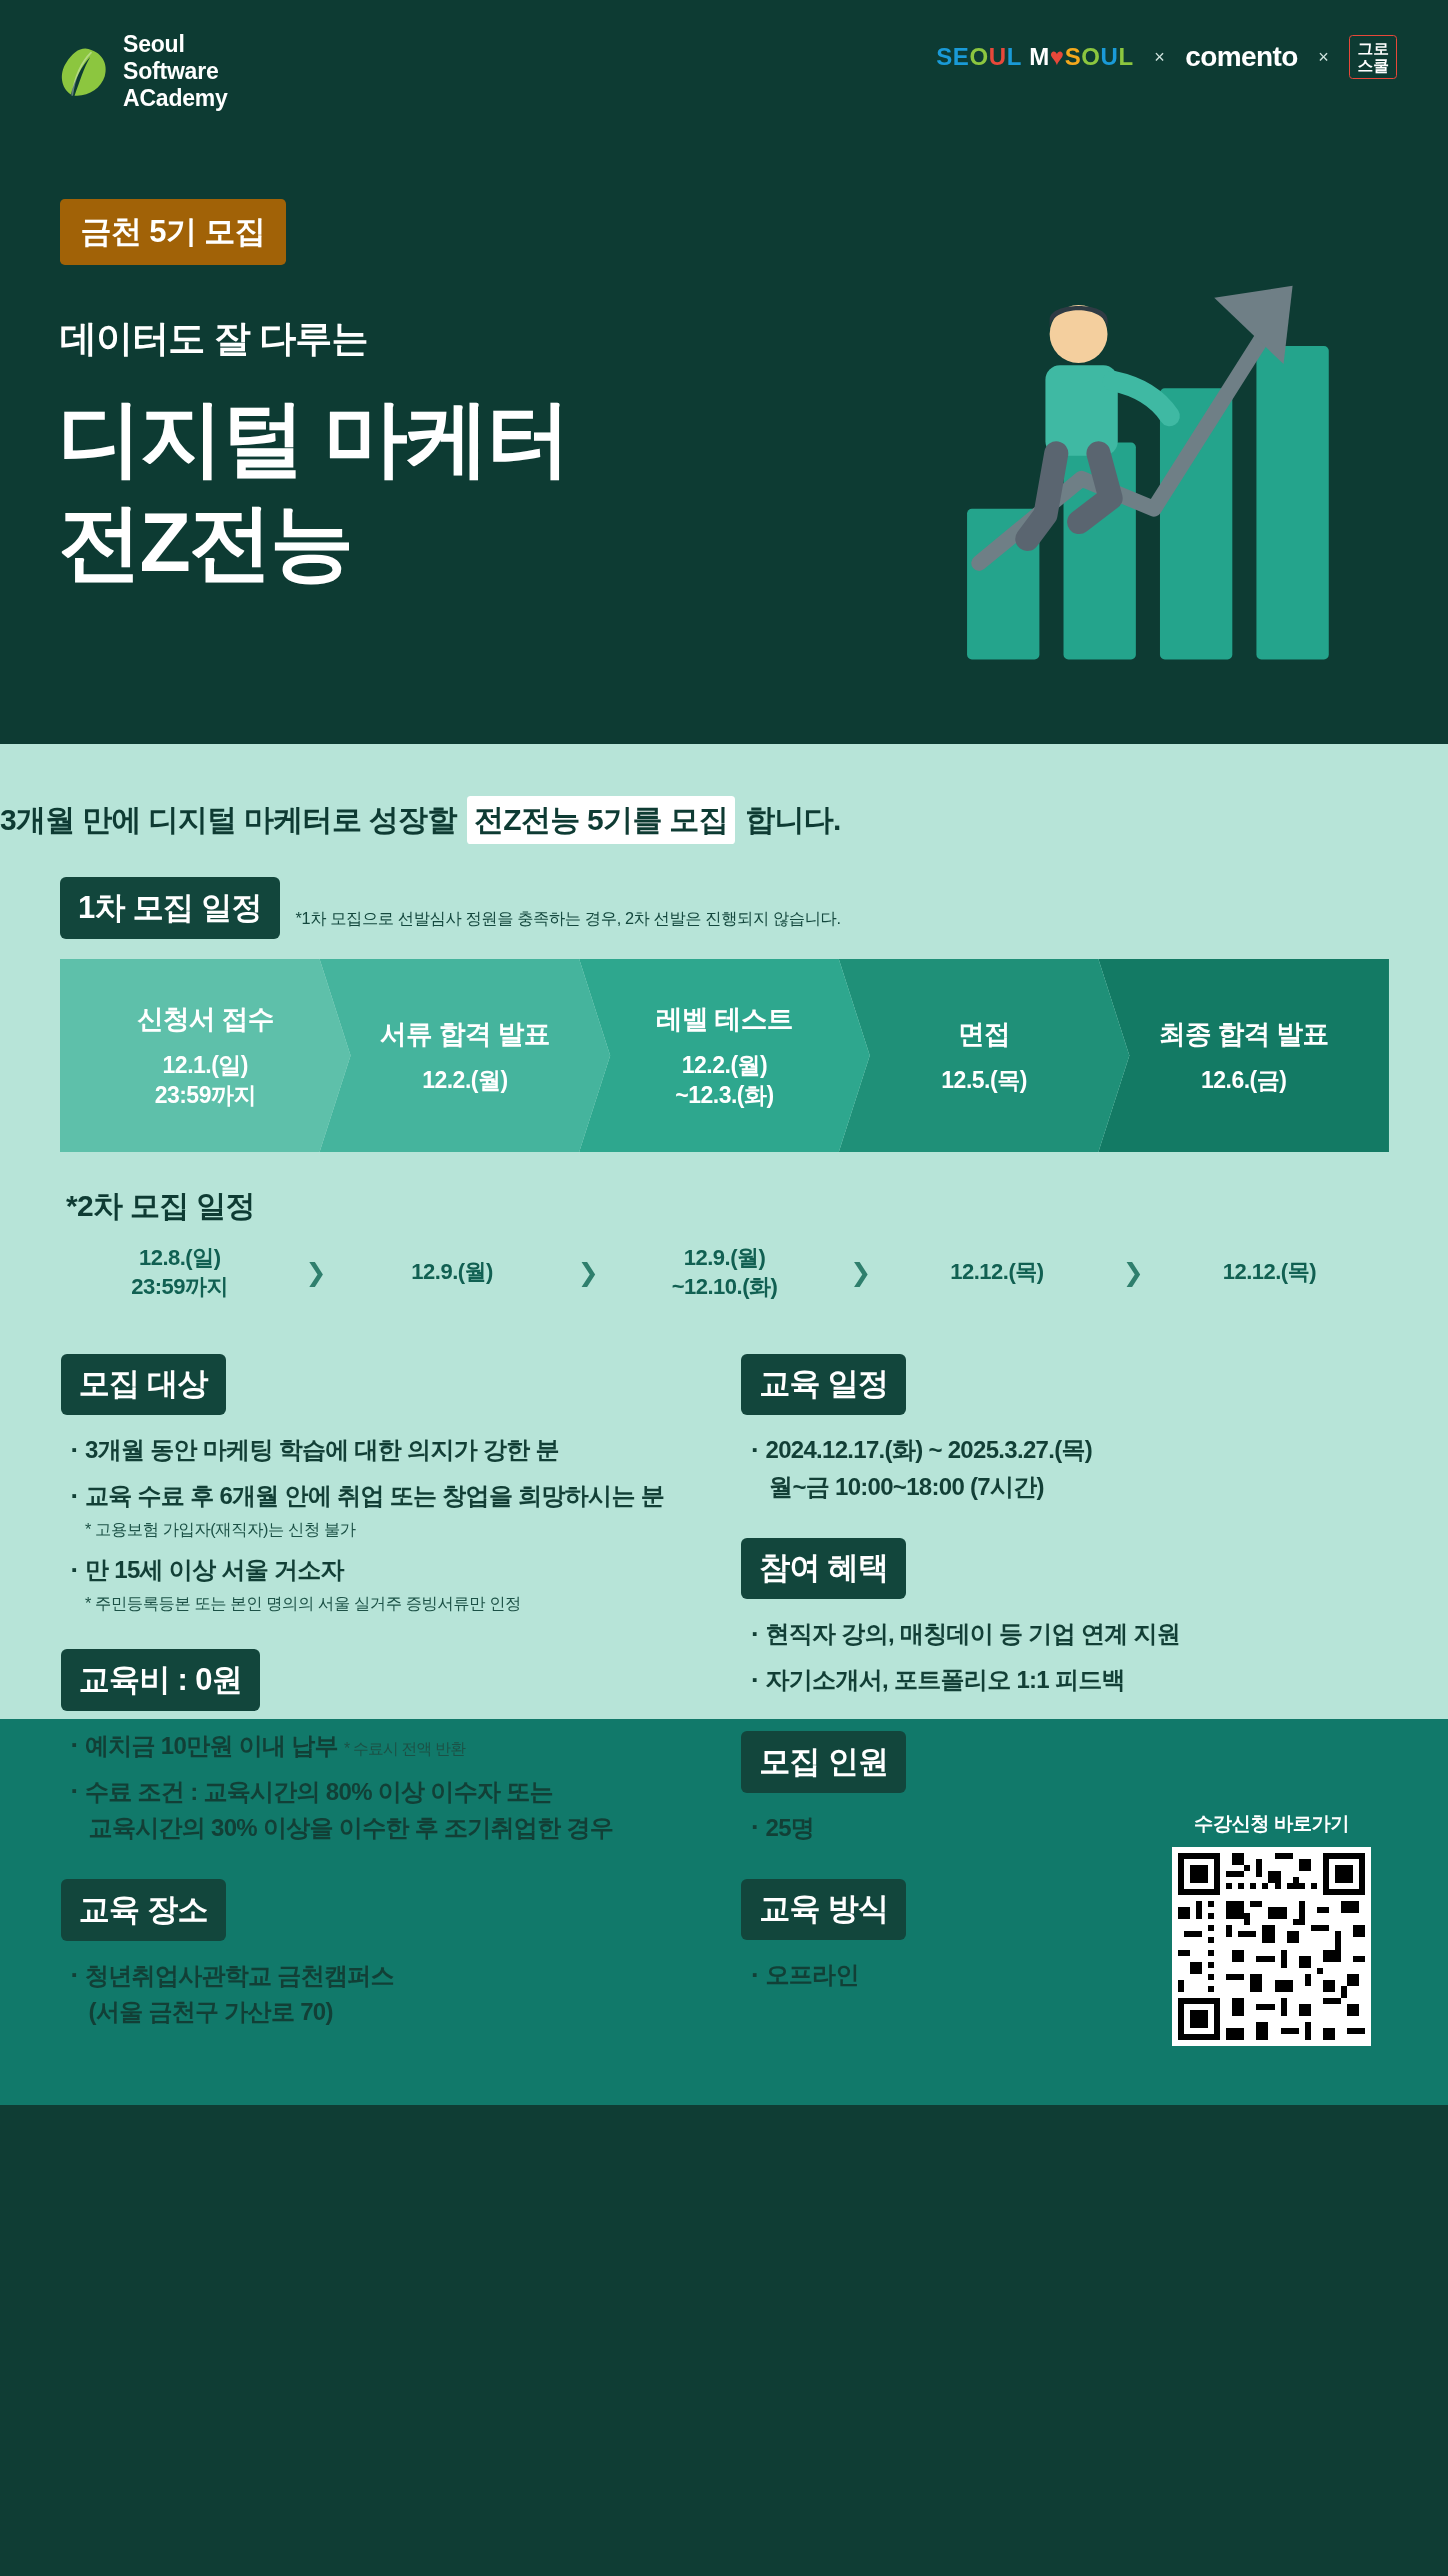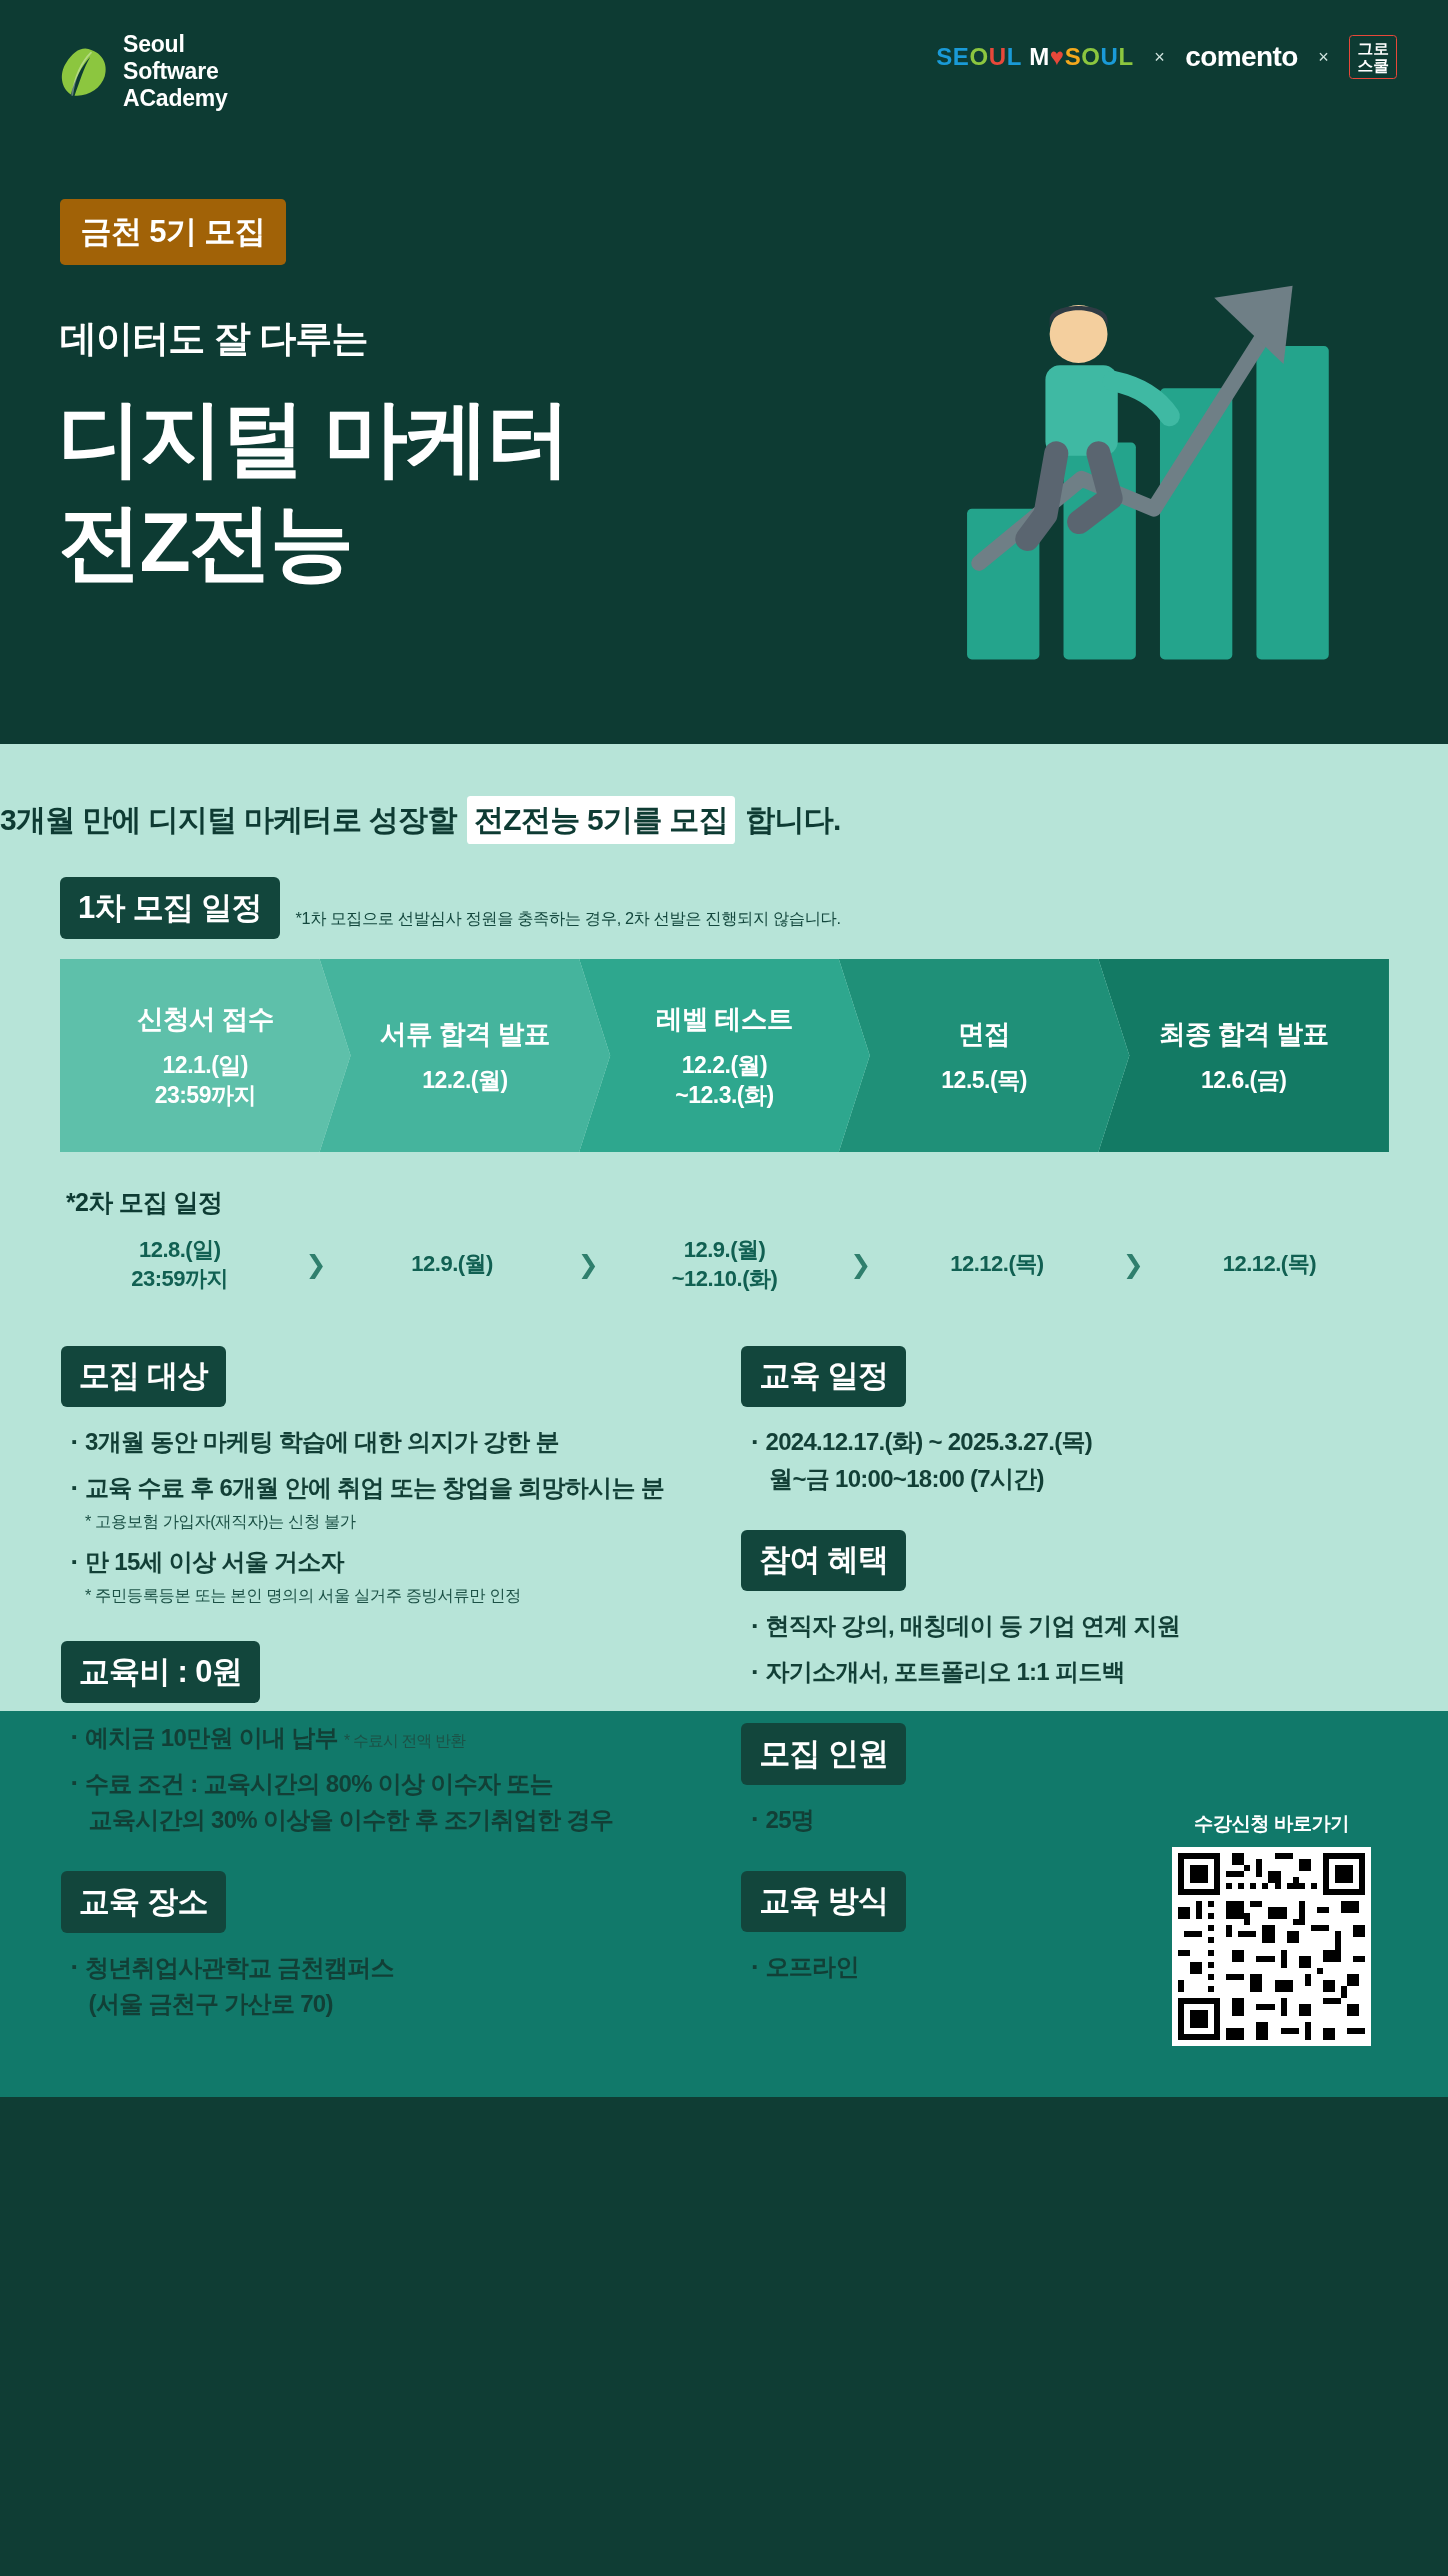--- a/index.html
+++ b/index.html
@@ -198,21 +198,21 @@
     letter-spacing: -0.5px;
   }
   .chev-1 { background: #5ec0aa; clip-path: polygon(0 0, calc(100% - 31px) 0, 100% 50%, calc(100% - 31px) 100%, 0 100%); z-index: 6; }
   .chev-2 { background: #45b49d; clip-path: polygon(0 0, calc(100% - 31px) 0, 100% 50%, calc(100% - 31px) 100%, 0 100%, 31px 50%); margin-left: -31px; z-index: 5; }
   .chev-3 { background: #2ea78e; clip-path: polygon(0 0, calc(100% - 31px) 0, 100% 50%, calc(100% - 31px) 100%, 0 100%, 31px 50%); margin-left: -31px; z-index: 4; }
   .chev-4 { background: #1f9078; clip-path: polygon(0 0, calc(100% - 31px) 0, 100% 50%, calc(100% - 31px) 100%, 0 100%, 31px 50%); margin-left: -31px; z-index: 3; }
   .chev-5 { background: #137a64; clip-path: polygon(0 0, 100% 0, 100% 100%, 0 100%, 31px 50%); margin-left: -31px; z-index: 2; }
 
   .second-title {
     margin: 34px 0 0 66px;
-    font-size: 25px;
+    font-size: 30px;
     font-weight: 700;
     color: #0e3b33;
     letter-spacing: -0.7px;
   }
   .second-row {
     margin: 15.7px 60px 0 60px;
     display: flex;
     align-items: center;
   }
   .second-cell {
@@ -278,21 +278,21 @@
   }
   .ul li .cont {
     display: block;
     padding-left: 3.6px;
     margin-top: 2.4px;
   }
 
   .qr-wrap {
     position: absolute;
     right: 78px;
-    bottom: 51px;
+    bottom: 59px;
     width: 199px;
     text-align: center;
   }
   .qr-label {
     color: #ffffff;
     font-size: 19.3px;
     font-weight: 700;
     margin-bottom: 9.7px;
     letter-spacing: -0.5px;
   }

